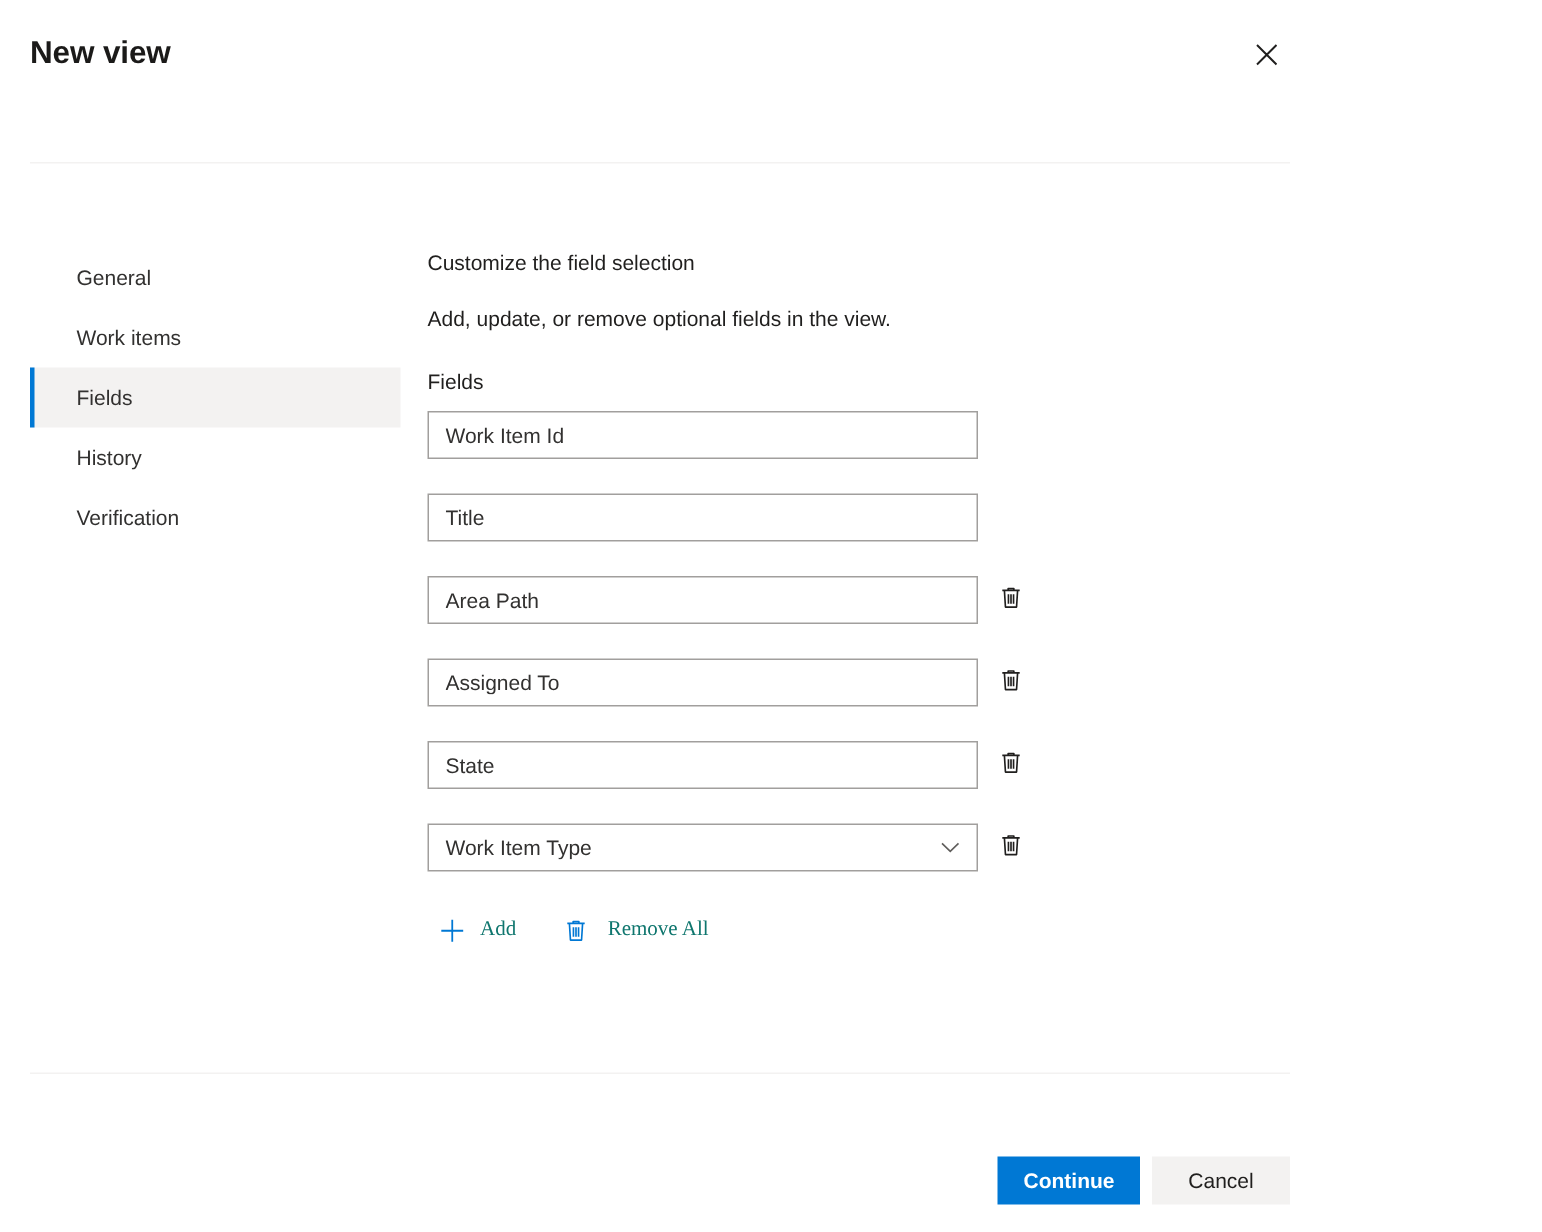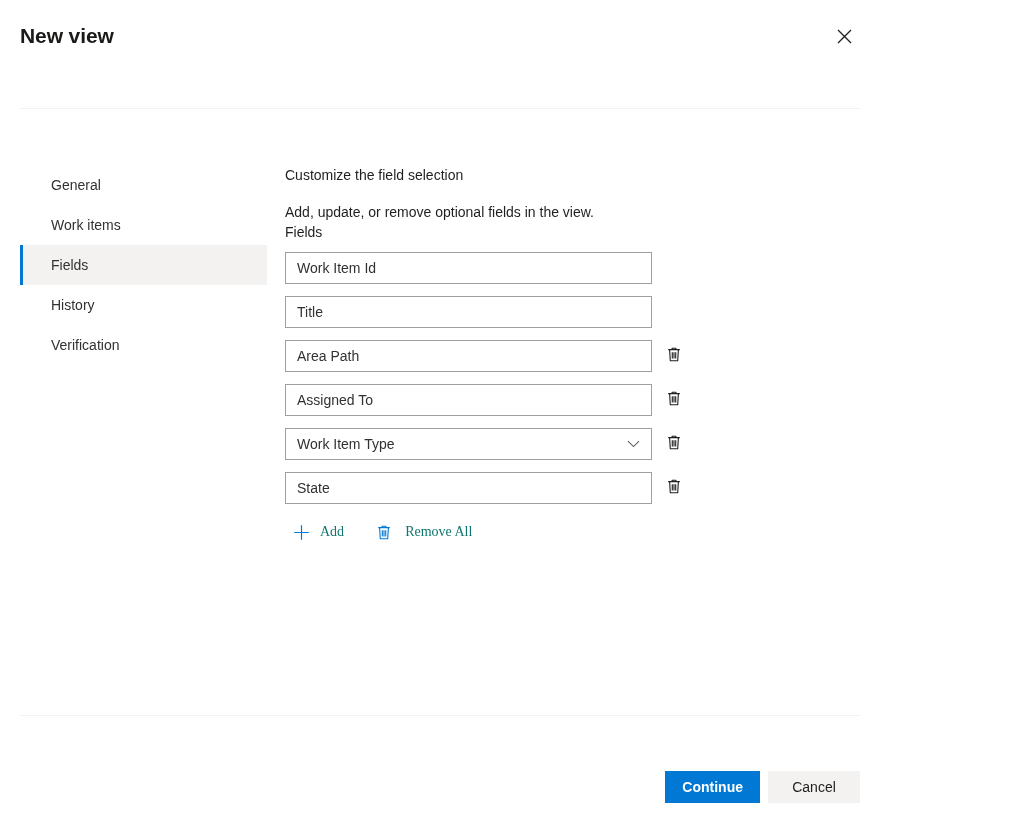--- a/index.html
+++ b/index.html
@@ -113,35 +113,36 @@
   .content-heading {
     font-size: 14px;
     color: #201f1e;
     line-height: 20px;
     margin-bottom: 17px;
   }
   .content-sub {
     font-size: 14px;
     color: #201f1e;
     line-height: 20px;
+    margin-bottom: 22px;
   }
   .fields-label {
     font-size: 14px;
     color: #201f1e;
     line-height: 20px;
     margin-bottom: 10px;
   }
 
   .fields-list { width: 404px; }
 
   .field-row {
     display: flex;
     align-items: flex-start;
     height: 32px;
-    margin-bottom: 12px;
+    margin-bottom: 23px;
   }
   .field-input {
     position: relative;
     width: 384px;
     height: 32px;
     border: 1px solid #a19f9d;
     background: #ffffff;
     display: flex;
     align-items: center;
     padding: 0 11px;
@@ -332,39 +333,39 @@
               <svg width="16" height="17" viewBox="0 0 16 17" fill="none" xmlns="http://www.w3.org/2000/svg">
                 <path d="M2.2 3.6h11.6M6.1 3.6V2.3h3.8v1.3M3.6 3.6l.7 11.1h7.4l.7-11.1M6.3 6.2v6.3M8 6.2v6.3M9.7 6.2v6.3" stroke="#201f1e" stroke-width="1.1" stroke-linejoin="round"></path>
               </svg>
             </span>
           </button>
         </div>
 
 
         <div class="field-row">
           <div class="field-input">
+            <span class="field-text">State</span>
+          </div>
+          <button class="row-delete">
+            <span>
+              <svg width="16" height="17" viewBox="0 0 16 17" fill="none" xmlns="http://www.w3.org/2000/svg">
+                <path d="M2.2 3.6h11.6M6.1 3.6V2.3h3.8v1.3M3.6 3.6l.7 11.1h7.4l.7-11.1M6.3 6.2v6.3M8 6.2v6.3M9.7 6.2v6.3" stroke="#201f1e" stroke-width="1.1" stroke-linejoin="round"></path>
+              </svg>
+            </span>
+          </button>
+        </div>
+
+        <div class="field-row">
+          <div class="field-input">
             <span class="field-text">Work Item Type</span>
             <span class="chevron">
               <svg width="13" height="8" viewBox="0 0 13 8" fill="none" xmlns="http://www.w3.org/2000/svg">
                 <path d="M1 1.2 L6.5 6.6 L12 1.2" stroke="#605e5c" stroke-width="1.1" fill="none"></path>
               </svg>
             </span>
-          </div>
-          <button class="row-delete">
-            <span>
-              <svg width="16" height="17" viewBox="0 0 16 17" fill="none" xmlns="http://www.w3.org/2000/svg">
-                <path d="M2.2 3.6h11.6M6.1 3.6V2.3h3.8v1.3M3.6 3.6l.7 11.1h7.4l.7-11.1M6.3 6.2v6.3M8 6.2v6.3M9.7 6.2v6.3" stroke="#201f1e" stroke-width="1.1" stroke-linejoin="round"></path>
-              </svg>
-            </span>
-          </button>
-        </div>
-
-        <div class="field-row">
-          <div class="field-input">
-            <span class="field-text">State</span>
           </div>
           <button class="row-delete">
             <span>
               <svg width="16" height="17" viewBox="0 0 16 17" fill="none" xmlns="http://www.w3.org/2000/svg">
                 <path d="M2.2 3.6h11.6M6.1 3.6V2.3h3.8v1.3M3.6 3.6l.7 11.1h7.4l.7-11.1M6.3 6.2v6.3M8 6.2v6.3M9.7 6.2v6.3" stroke="#201f1e" stroke-width="1.1" stroke-linejoin="round"></path>
               </svg>
             </span>
           </button>
         </div>
 

